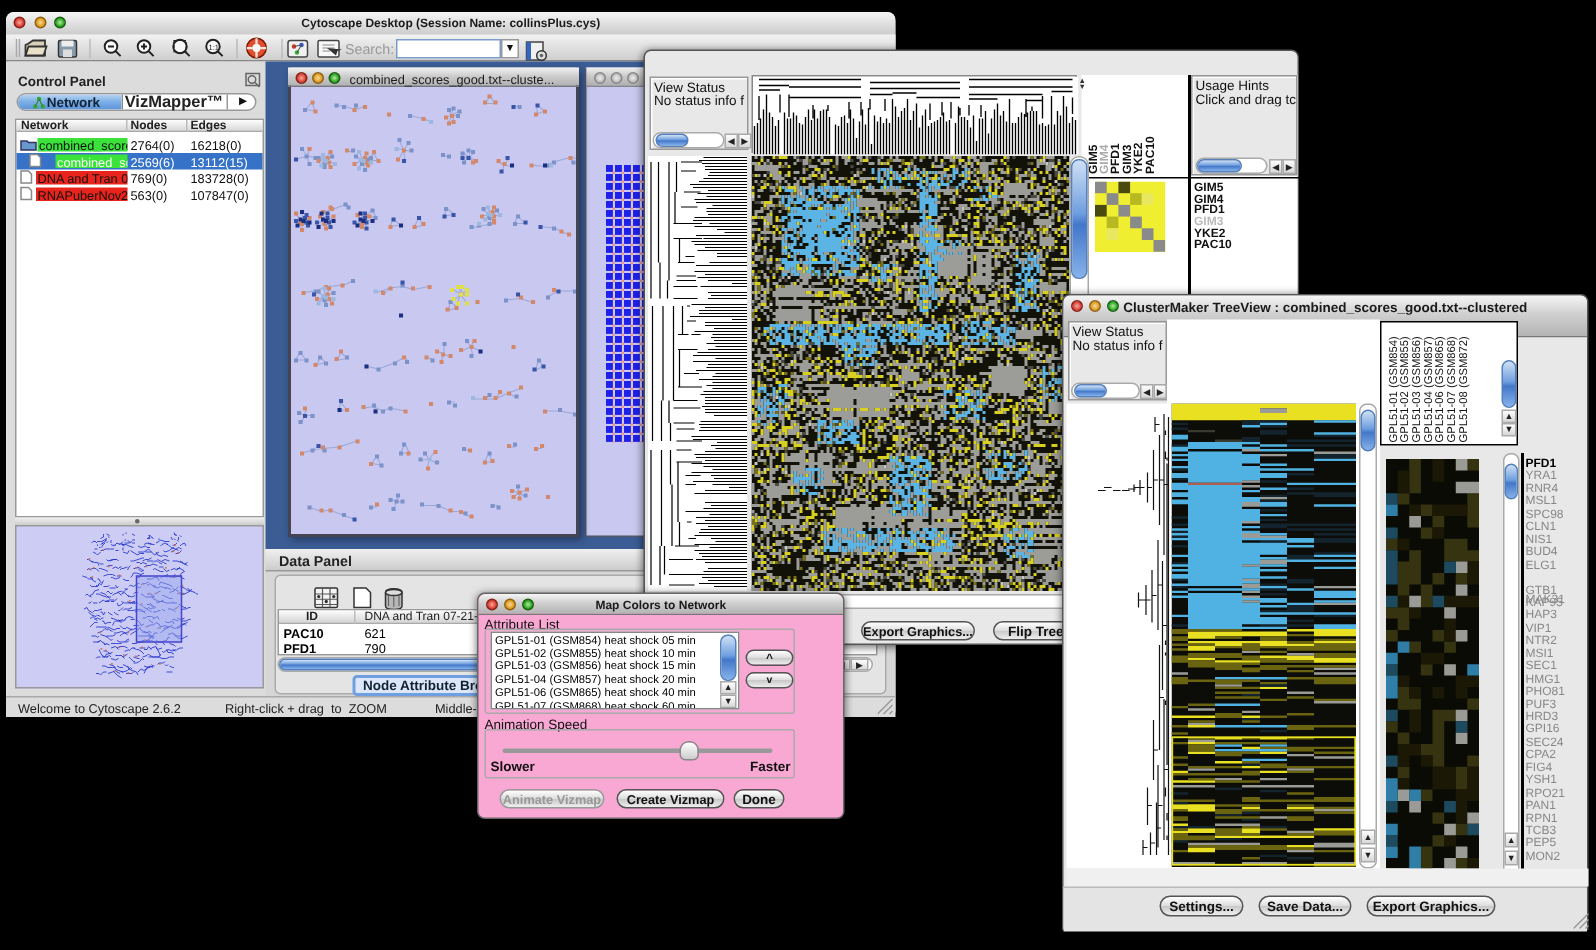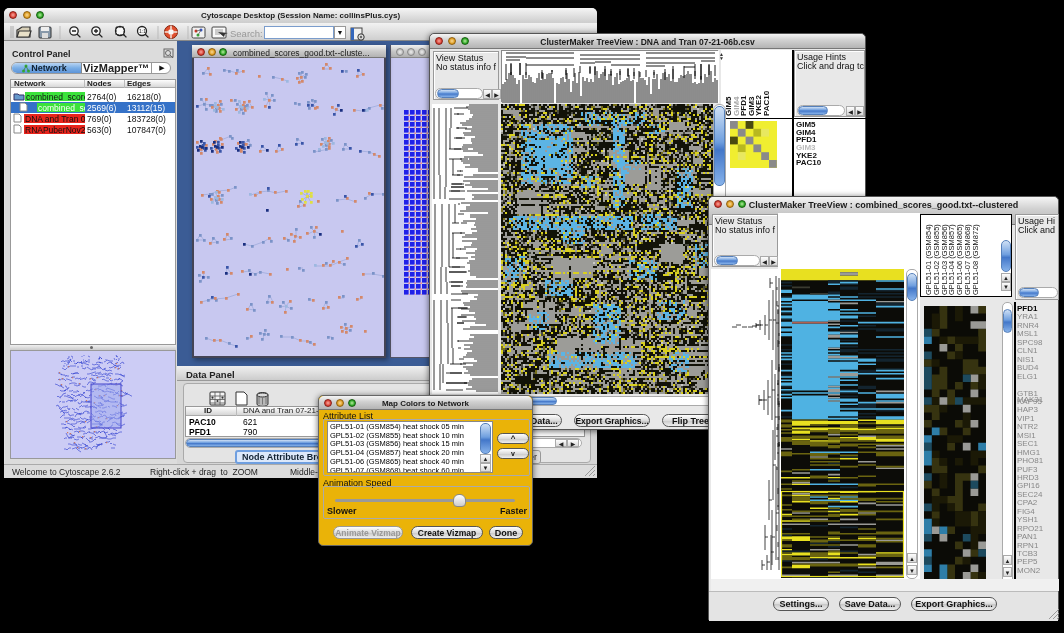--- a/index.html
+++ b/index.html
@@ -221,26 +221,20 @@
     <div class="abs" style="left:0;top:456px;width:593px;height:14px;background:#dcdcdc;border-top:1px solid #aaa;font-size:10px;color:#222">
       <span class="abs" style="left:8px;top:2px;font-size:8.5px">Welcome to Cytoscape 2.6.2</span>
       <span class="abs" style="left:146px;top:2px;font-size:8.5px">Right-click + drag&nbsp; to&nbsp; ZOOM</span>
       <span class="abs" style="left:286px;top:2px;font-size:8.5px">Middle-</span>
     </div>
     <svg class="abs" style="left:581px;top:458px" width="11" height="11" xmlns="http://www.w3.org/2000/svg">
       <path d="M10 0L0 10M10 4L4 10M10 8L8 10" stroke="#999" stroke-width="1"></path>
     </svg>
   </div>
 <div class="win" style="left:429px;top:33px;width:437px;height:397px;border:1px solid #555;border-radius:5px 5px 0 0">
-    <div class="tbar" style="height:15px">
-      <span class="tl tlr" style="left:5px;top:3px"></span>
-      <span class="tl tly" style="left:18px;top:3px"></span>
-      <span class="tl tlg" style="left:31px;top:3px"></span>
-      <div class="ttext" style="top:3px;font-size:8.5px">ClusterMaker TreeView : DNA and Tran 07-21-06b.csv</div>
-    </div>
     <div class="abs" style="left:291px;top:16px;width:144px;height:163px;background:#fff"></div>
     <div class="abs etched" style="left:3px;top:17px;width:66px;height:49px;background:#e8e8e8">
       <div class="abs" style="left:2px;top:1px;font-size:9px;color:#111">View Status</div>
       <div class="abs" style="left:2px;top:10px;font-size:9px;color:#111;white-space:nowrap;overflow:hidden;width:64px">No status info f</div>
       <div class="sbtrack" style="left:1px;top:36px;width:48px;height:11px"></div>
       <div class="bluepill" style="left:3px;top:37px;width:22px;height:9px"></div>
       <div class="arrbox" style="left:49px;top:37px;width:9px;height:10px;line-height:10px">◀</div>
       <div class="arrbox" style="left:58px;top:37px;width:9px;height:10px;line-height:10px">▶</div>
     </div>
     <div class="abs" style="left:71px;top:16px;width:217px;height:52px;border:1px solid #888"><svg width="217" height="52" xmlns="http://www.w3.org/2000/svg">
@@ -302,21 +296,21 @@
       </svg></div>
     <div class="sbtrack" style="left:283px;top:70px;width:13px;height:290px;border-radius:6px"></div>
     <div class="bluepill" style="left:284px;top:72px;width:11px;height:80px"></div>
     <div class="sbtrack" style="left:71px;top:362px;width:212px;height:10px;border-radius:5px"></div>
     <div class="bluepill" style="left:72px;top:363px;width:55px;height:8px"></div>
     <div class="pillbtn" style="left:8px;top:380px;width:60px;height:13px;font-size:9px;line-height:12px">Settings...</div>
     <div class="pillbtn" style="left:73px;top:380px;width:59px;height:13px;font-size:9px;line-height:12px">Save Data...</div>
     <div class="pillbtn" style="left:144px;top:380px;width:76px;height:13px;font-size:8.5px;line-height:12px">Export Graphics...</div>
     <div class="pillbtn" style="left:232px;top:380px;width:82px;height:13px;font-size:9px;line-height:12px">Flip Tree Node</div>
   </div>
-<div class="win" style="left:318px;top:395px;width:215px;height:151px;border:1px solid #666;border-radius:5px;background:#eab308">
+<div class="win" style="left:318px;top:395px;width:245px;height:151px;border:1px solid #666;border-radius:5px;background:#f9a8d4">
     <div class="tbar" style="height:14px">
       <span class="tl tlr" style="left:5px;top:3px"></span>
       <span class="tl tly" style="left:17px;top:3px"></span>
       <span class="tl tlg" style="left:29px;top:3px"></span>
       <div class="ttext" style="top:3px;font-size:8px">Map Colors to Network</div>
     </div>
     <div class="abs" style="left:4px;top:15px;font-size:9px;color:#111">Attribute List</div>
     <div class="abs" style="left:4px;top:23px;width:207px;height:57px;border:1px solid #aaa;border-radius:2px"></div>
     <div class="abs" style="left:8px;top:25px;width:166px;height:52px;background:#fff;border:1.5px solid #888;font-size:7.5px;color:#000;line-height:8.7px;padding:1px 0 0 2px;overflow:hidden">GPL51-01 (GSM854) heat shock 05 min<br>GPL51-02 (GSM855) heat shock 10 min<br>GPL51-03 (GSM856) heat shock 15 min<br>GPL51-04 (GSM857) heat shock 20 min<br>GPL51-06 (GSM865) heat shock 40 min<br>GPL51-07 (GSM868) heat shock 60 min</div>
     <div class="bluepill" style="left:161px;top:27px;width:11px;height:31px"></div>
@@ -376,26 +370,20 @@
       <text transform="translate(18.8,81) rotate(-90)" font-size="7.5" fill="#111" font-family="Liberation Sans">GPL51-02 (GSM855)</text>
       <text transform="translate(26.6,81) rotate(-90)" font-size="7.5" fill="#111" font-family="Liberation Sans">GPL51-03 (GSM856)</text>
       <text transform="translate(34.4,81) rotate(-90)" font-size="7.5" fill="#111" font-family="Liberation Sans">GPL51-04 (GSM857)</text>
       <text transform="translate(42.2,81) rotate(-90)" font-size="7.5" fill="#111" font-family="Liberation Sans">GPL51-06 (GSM865)</text>
       <text transform="translate(50.0,81) rotate(-90)" font-size="7.5" fill="#111" font-family="Liberation Sans">GPL51-07 (GSM868)</text>
       <text transform="translate(57.8,81) rotate(-90)" font-size="7.5" fill="#111" font-family="Liberation Sans">GPL51-08 (GSM872)</text>
     </svg>
     <div class="bluepill" style="left:292px;top:43px;width:10px;height:32px"></div>
     <div class="arrbox" style="left:292px;top:76px;width:10px;height:9px;line-height:9px">▲</div>
     <div class="arrbox" style="left:292px;top:85px;width:10px;height:9px;line-height:9px">▼</div>
-    <div class="abs etched" style="left:306px;top:17px;width:44px;height:86px;background:#e8e8e8">
-      <div class="abs" style="left:2px;top:1px;font-size:9px;color:#111">Usage Hi</div>
-      <div class="abs" style="left:2px;top:10px;font-size:9px;color:#111">Click and</div>
-      <div class="sbtrack" style="left:2px;top:72px;width:40px;height:11px"></div>
-      <div class="bluepill" style="left:3px;top:73px;width:20px;height:9px"></div>
-    </div>
     <div class="abs" style="left:215px;top:109px"><svg width="62" height="273" xmlns="http://www.w3.org/2000/svg">
         <rect width="62" height="273" fill="#0b0b06"></rect>
         <path fill="#363310" d="M15.5 0.0h7.8v7.6h-7.8zM54.2 0.0h7.8v7.6h-7.8zM15.5 7.6h7.8v7.6h-7.8zM15.5 15.2h7.8v7.6h-7.8zM7.8 22.8h7.8v7.6h-7.8zM54.2 22.8h7.8v7.6h-7.8zM23.2 30.4h7.8v7.6h-7.8zM54.2 30.4h7.8v7.6h-7.8zM31.0 38.0h7.8v7.6h-7.8zM54.2 38.0h7.8v7.6h-7.8zM23.2 45.6h7.8v7.6h-7.8zM0.0 53.2h7.8v7.6h-7.8zM38.8 53.2h7.8v7.6h-7.8zM46.5 53.2h7.8v7.6h-7.8zM15.5 60.8h7.8v7.6h-7.8zM38.8 60.8h7.8v7.6h-7.8zM46.5 60.8h7.8v7.6h-7.8zM54.2 60.8h7.8v7.6h-7.8zM7.8 68.4h7.8v7.6h-7.8zM15.5 68.4h7.8v7.6h-7.8zM7.8 76.0h7.8v7.6h-7.8zM15.5 76.0h7.8v7.6h-7.8zM31.0 76.0h7.8v7.6h-7.8zM46.5 76.0h7.8v7.6h-7.8zM7.8 83.6h7.8v7.6h-7.8zM23.2 83.6h7.8v7.6h-7.8zM23.2 91.2h7.8v7.6h-7.8zM0.0 98.8h7.8v7.6h-7.8zM7.8 98.8h7.8v7.6h-7.8zM7.8 106.4h7.8v7.6h-7.8zM0.0 114.0h7.8v7.6h-7.8zM31.0 114.0h7.8v7.6h-7.8zM15.5 121.6h7.8v7.6h-7.8zM38.8 121.6h7.8v7.6h-7.8zM23.2 136.8h7.8v7.6h-7.8zM7.8 152.0h7.8v7.6h-7.8zM7.8 159.6h7.8v7.6h-7.8zM15.5 159.6h7.8v7.6h-7.8zM54.2 159.6h7.8v7.6h-7.8zM31.0 167.2h7.8v7.6h-7.8zM38.8 167.2h7.8v7.6h-7.8zM0.0 174.8h7.8v7.6h-7.8zM31.0 174.8h7.8v7.6h-7.8zM7.8 182.4h7.8v7.6h-7.8zM31.0 182.4h7.8v7.6h-7.8zM23.2 190.0h7.8v7.6h-7.8zM31.0 190.0h7.8v7.6h-7.8zM31.0 197.6h7.8v7.6h-7.8zM54.2 197.6h7.8v7.6h-7.8zM7.8 205.2h7.8v7.6h-7.8zM46.5 205.2h7.8v7.6h-7.8zM46.5 212.8h7.8v7.6h-7.8zM23.2 220.4h7.8v7.6h-7.8zM31.0 235.6h7.8v7.6h-7.8zM46.5 243.2h7.8v7.6h-7.8zM31.0 250.8h7.8v7.6h-7.8zM23.2 258.4h7.8v7.6h-7.8zM23.2 266.0h7.8v7.6h-7.8zM46.5 266.0h7.8v7.6h-7.8z"></path>
         <path fill="#1b1906" d="M31.0 0.0h7.8v7.6h-7.8zM7.8 7.6h7.8v7.6h-7.8zM31.0 7.6h7.8v7.6h-7.8zM7.8 15.2h7.8v7.6h-7.8zM15.5 30.4h7.8v7.6h-7.8zM31.0 30.4h7.8v7.6h-7.8zM38.8 30.4h7.8v7.6h-7.8zM46.5 30.4h7.8v7.6h-7.8zM31.0 45.6h7.8v7.6h-7.8zM7.8 53.2h7.8v7.6h-7.8zM54.2 68.4h7.8v7.6h-7.8zM54.2 76.0h7.8v7.6h-7.8zM7.8 91.2h7.8v7.6h-7.8zM38.8 91.2h7.8v7.6h-7.8zM46.5 91.2h7.8v7.6h-7.8zM54.2 91.2h7.8v7.6h-7.8zM15.5 98.8h7.8v7.6h-7.8zM38.8 106.4h7.8v7.6h-7.8zM38.8 114.0h7.8v7.6h-7.8zM23.2 129.2h7.8v7.6h-7.8zM31.0 129.2h7.8v7.6h-7.8zM7.8 144.4h7.8v7.6h-7.8zM46.5 144.4h7.8v7.6h-7.8zM54.2 144.4h7.8v7.6h-7.8zM15.5 152.0h7.8v7.6h-7.8zM31.0 152.0h7.8v7.6h-7.8zM46.5 152.0h7.8v7.6h-7.8zM15.5 167.2h7.8v7.6h-7.8zM15.5 174.8h7.8v7.6h-7.8zM7.8 190.0h7.8v7.6h-7.8zM15.5 190.0h7.8v7.6h-7.8zM7.8 197.6h7.8v7.6h-7.8zM23.2 197.6h7.8v7.6h-7.8zM31.0 205.2h7.8v7.6h-7.8zM38.8 205.2h7.8v7.6h-7.8zM54.2 205.2h7.8v7.6h-7.8zM7.8 212.8h7.8v7.6h-7.8zM31.0 212.8h7.8v7.6h-7.8zM38.8 212.8h7.8v7.6h-7.8zM54.2 212.8h7.8v7.6h-7.8zM46.5 220.4h7.8v7.6h-7.8zM54.2 220.4h7.8v7.6h-7.8zM46.5 228.0h7.8v7.6h-7.8zM46.5 235.6h7.8v7.6h-7.8zM38.8 250.8h7.8v7.6h-7.8zM54.2 266.0h7.8v7.6h-7.8z"></path>
         <path fill="#9a9a96" d="M46.5 0.0h7.8v7.6h-7.8zM46.5 15.2h7.8v7.6h-7.8zM54.2 15.2h7.8v7.6h-7.8zM15.5 38.0h7.8v7.6h-7.8zM46.5 68.4h7.8v7.6h-7.8zM46.5 83.6h7.8v7.6h-7.8zM15.5 91.2h7.8v7.6h-7.8zM38.8 98.8h7.8v7.6h-7.8zM46.5 114.0h7.8v7.6h-7.8zM38.8 136.8h7.8v7.6h-7.8zM46.5 167.2h7.8v7.6h-7.8zM46.5 182.4h7.8v7.6h-7.8zM7.8 220.4h7.8v7.6h-7.8zM15.5 228.0h7.8v7.6h-7.8zM54.2 235.6h7.8v7.6h-7.8zM38.8 243.2h7.8v7.6h-7.8zM46.5 258.4h7.8v7.6h-7.8zM38.8 266.0h7.8v7.6h-7.8z"></path>
         <path fill="#1d4a5e" d="M0.0 22.8h7.8v7.6h-7.8zM0.0 45.6h7.8v7.6h-7.8zM0.0 60.8h7.8v7.6h-7.8zM0.0 68.4h7.8v7.6h-7.8zM38.8 68.4h7.8v7.6h-7.8zM0.0 76.0h7.8v7.6h-7.8zM0.0 91.2h7.8v7.6h-7.8zM31.0 91.2h7.8v7.6h-7.8zM0.0 136.8h7.8v7.6h-7.8zM0.0 167.2h7.8v7.6h-7.8zM46.5 174.8h7.8v7.6h-7.8zM0.0 197.6h7.8v7.6h-7.8zM0.0 228.0h7.8v7.6h-7.8zM38.8 228.0h7.8v7.6h-7.8zM54.2 243.2h7.8v7.6h-7.8zM0.0 250.8h7.8v7.6h-7.8z"></path>
         <path fill="#2e7ea8" d="M0.0 30.4h7.8v7.6h-7.8zM7.8 121.6h7.8v7.6h-7.8zM0.0 129.2h7.8v7.6h-7.8zM54.2 136.8h7.8v7.6h-7.8zM0.0 144.4h7.8v7.6h-7.8zM0.0 152.0h7.8v7.6h-7.8zM0.0 212.8h7.8v7.6h-7.8zM0.0 220.4h7.8v7.6h-7.8zM15.5 220.4h7.8v7.6h-7.8zM0.0 243.2h7.8v7.6h-7.8zM0.0 258.4h7.8v7.6h-7.8zM15.5 258.4h7.8v7.6h-7.8zM15.5 266.0h7.8v7.6h-7.8z"></path>
       </svg></div>
     <div class="sbtrack" style="left:293px;top:105px;width:11px;height:282px;border-radius:5px"></div>
     <div class="bluepill" style="left:294px;top:112px;width:9px;height:24px"></div>

